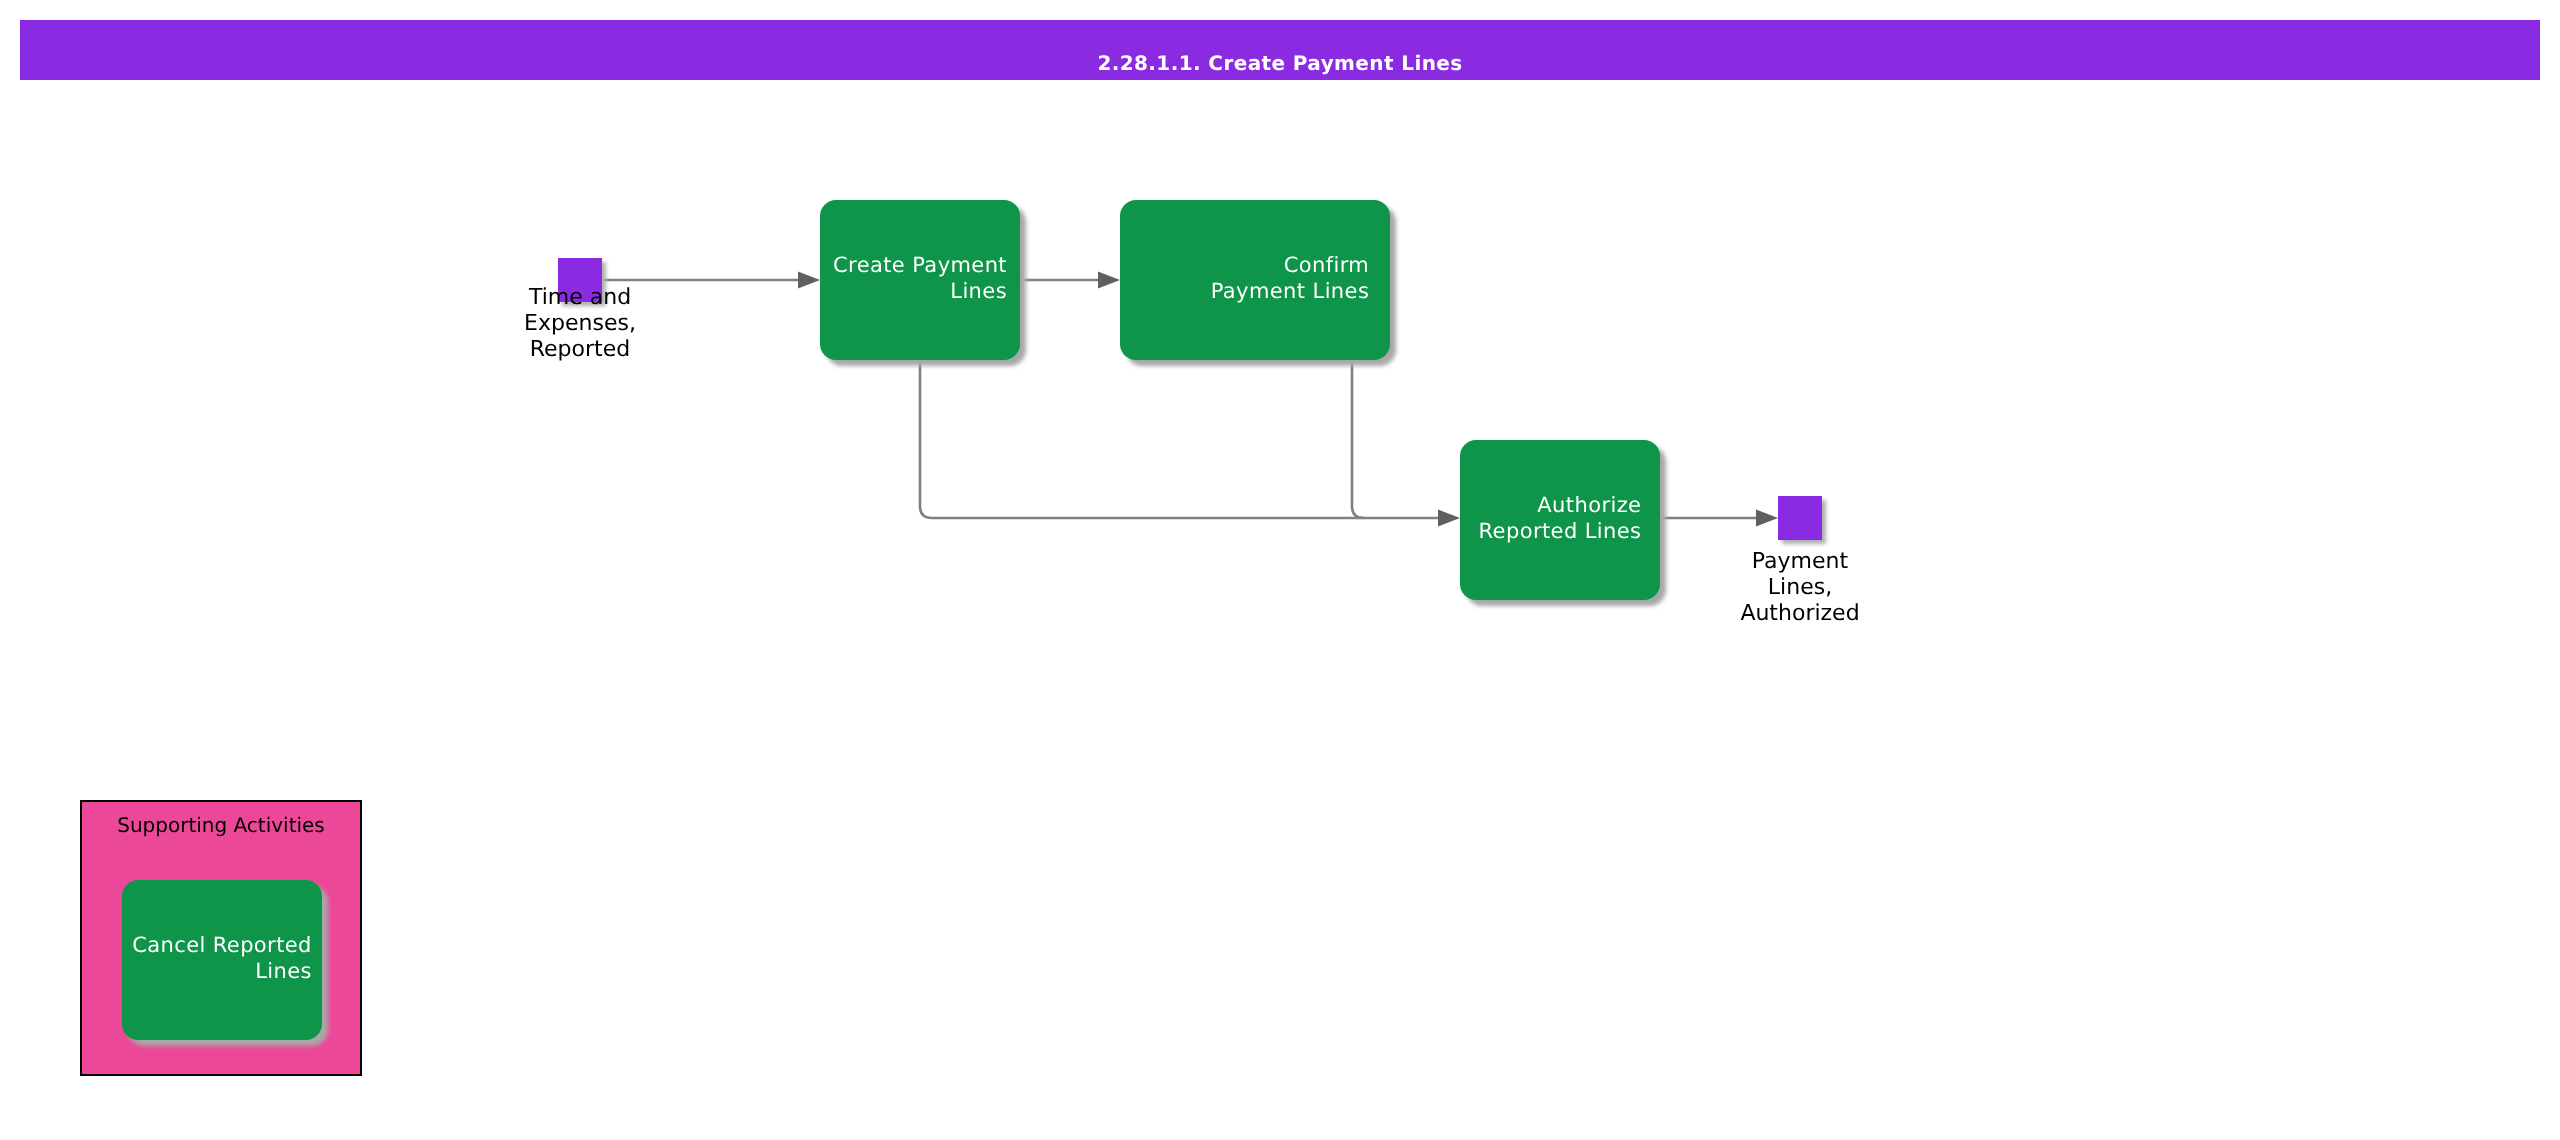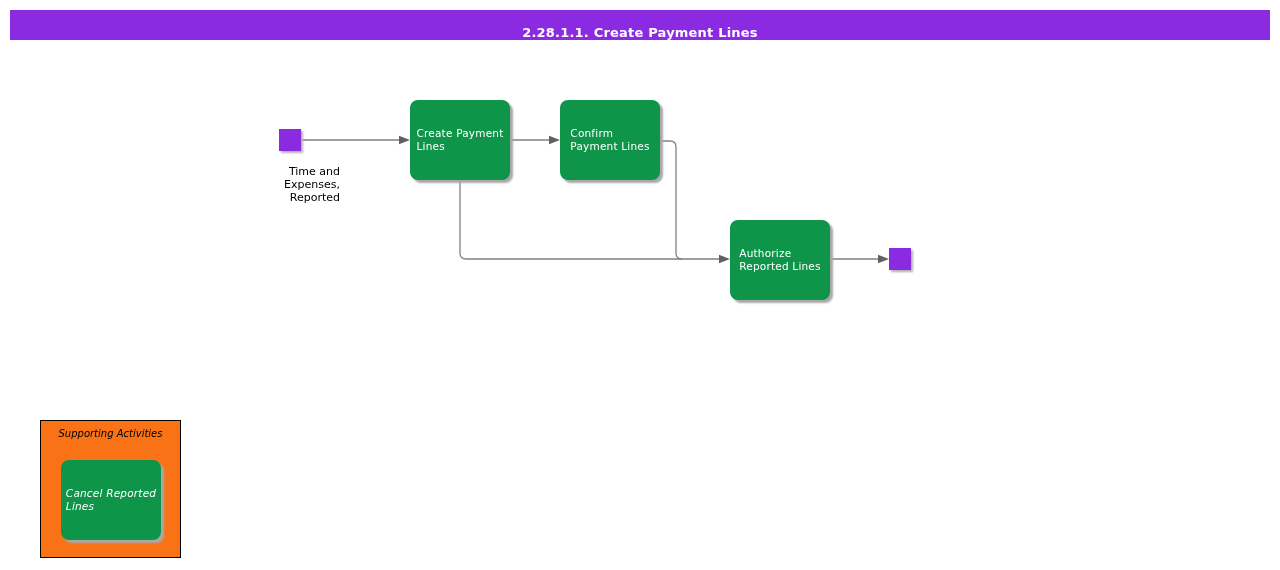--- a/index.html
+++ b/index.html
@@ -19,21 +19,21 @@
     position: absolute;
     left: 10px; top: 10px;
     width: 1260px; height: 30px;
     background: var(--title-bar-bg, #8A2BE2);
     display: flex;
     align-items: center;
     justify-content: center;
   }
   .title-bar span {
     color: var(--title-text, #ffffff);
-    font-size: 13px;
+    font-size: 10px;
     font-weight: bold;
     letter-spacing: 0.2px;
     margin-top: 14px;
   }
   svg.connectors {
     position: absolute;
     left: 0; top: 0;
     width: 1280px; height: 570px;
     pointer-events: none;
   }
@@ -48,21 +48,21 @@
   }
   .activity {
     position: absolute;
     width: 100px; height: 80px;
     background: var(--activity-green, #0E954A);
     border-radius: 8px;
     box-shadow: 3px 3px 2px #a8a8a8;
     display: flex;
     align-items: center;
     justify-content: center;
-    text-align: left;
+    text-align: right;
     color: #ffffff;
     font-size: 10.5px;
     letter-spacing: 0.2px;
     line-height: 13px;
     white-space: pre-line;
     cursor: pointer;
   }
   .event-square {
     position: absolute;
     width: 22px; height: 22px;
@@ -74,25 +74,24 @@
     position: absolute;
     width: 100px;
     text-align: center;
     color: #000000;
     font-size: 11px;
     line-height: 13px;
     white-space: pre-line;
   }
   .supporting-box {
     position: absolute;
-    left: 40px; top: 420px;
+    left: 40px; top: 400px;
     width: 139px; height: 136px;
     border: 1px solid #000000;
-    background: #f97316;
-    font-style: italic;
+    background: #ec4899;
   }
   .supporting-title {
     position: absolute;
     left: 0; top: 7px;
     width: 139px;
     text-align: center;
     color: #000000;
     font-size: 10px;
   }
   .supporting-box .activity {
@@ -119,32 +118,35 @@
     <path d="M460 180 V253 Q460 259 466 259 H719"></path>
     <polygon points="730,259 719,254.8 719,263.2"></polygon>
 
     <path d="M660 141 H670 Q676 141 676 147 V253 Q676 259 682 259"></path>
 
     <path d="M830 259 H878"></path>
     <polygon points="889,259 878,254.8 878,263.2"></polygon>
   </svg>
 
   <div class="event-square" style="left:279px; top:129px;"></div>
-  <div class="event-label" style="left:240px; top:165px;text-align:right;">Time and
+  <div class="event-label" style="left:240px; top:142px;">Time and
 Expenses,
 Reported</div>
 
   <div class="activity" style="left:410px; top:100px;">Create Payment
 Lines</div>
-  <div class="activity" style="left:560px; top:100px;">Confirm
+  <div class="activity" style="left:560px; top:100px;padding-left:35px;">Confirm
 Payment Lines</div>
   <div class="activity" style="left:730px; top:220px;">Authorize
 Reported Lines</div>
 
   <div class="event-square" style="left:889px; top:248px;"></div>
+  <div class="event-label" style="left:850px; top:274px;">Payment
+Lines,
+Authorized</div>
 
   <div class="supporting-box">
     <div class="supporting-title">Supporting Activities</div>
     <div class="activity">Cancel Reported
 Lines</div>
   </div>
 
 </div>
 
 </body></html>

